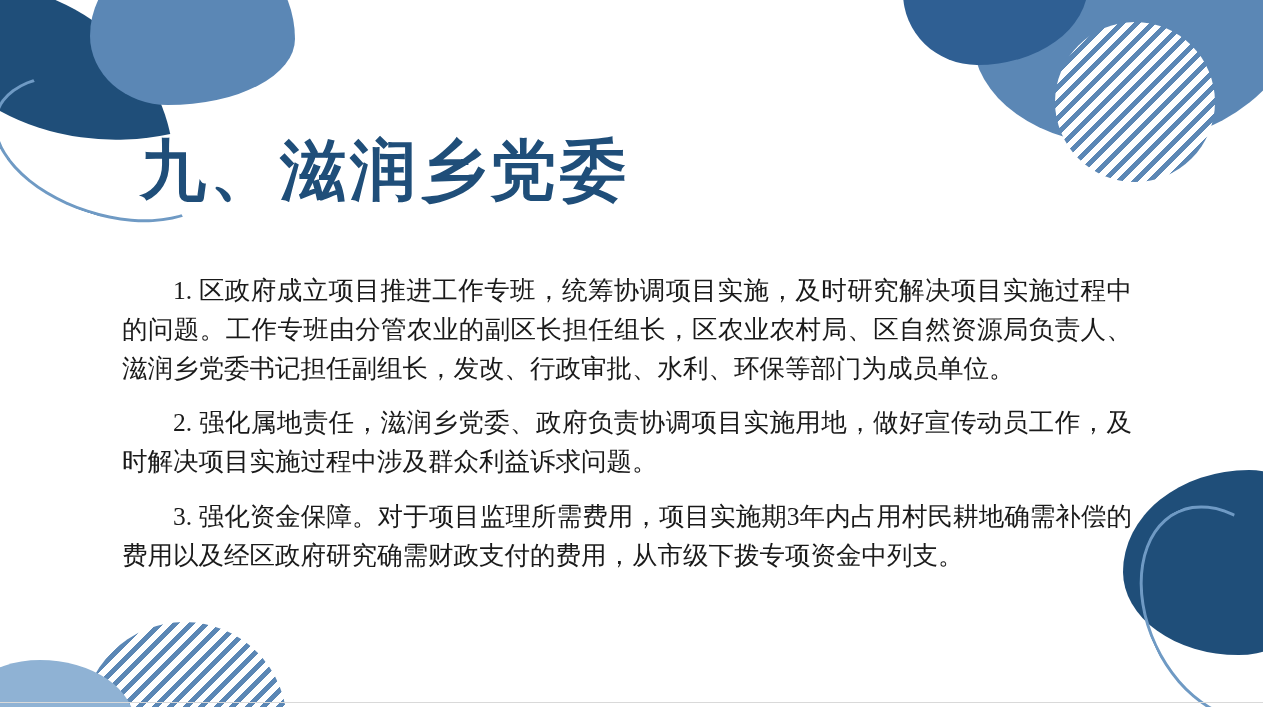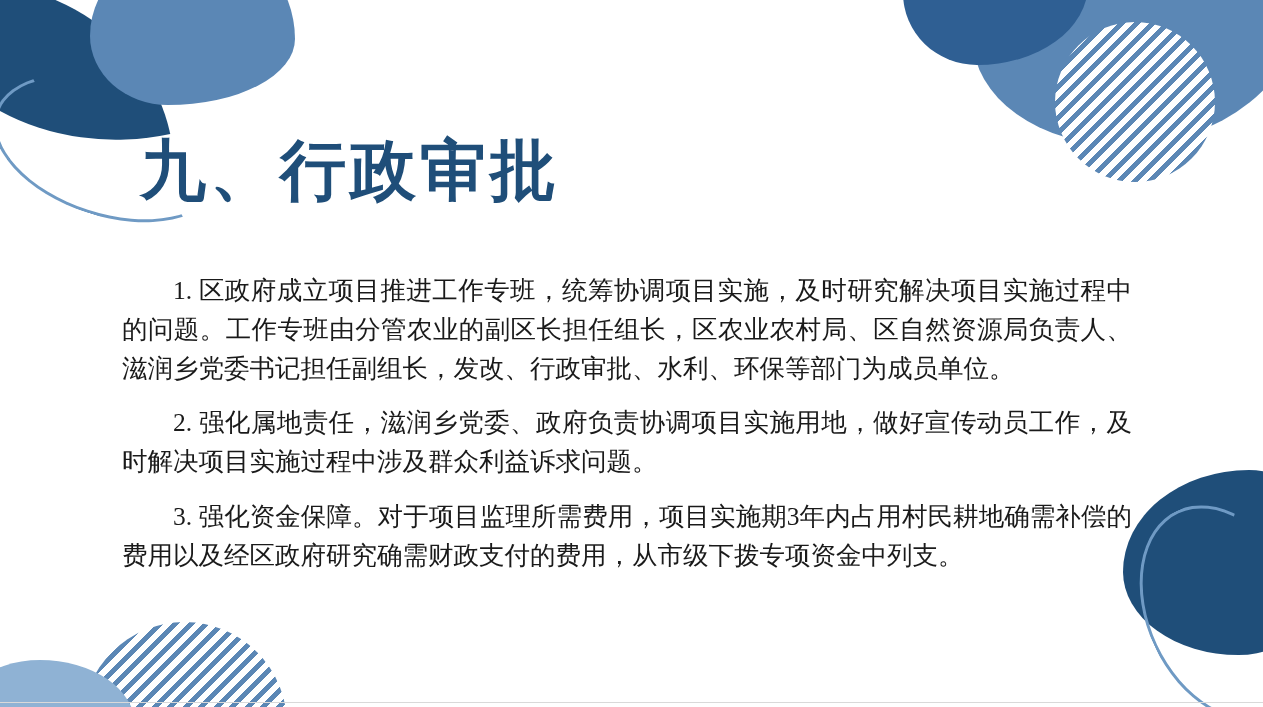--- a/index.html
+++ b/index.html
@@ -188,21 +188,21 @@
   <div class="deco blob-tr"></div>
   <div class="deco blob-tr-dark"></div>
   <div class="deco stripe-circle-tr"></div>
   <div class="deco blob-r-dark"></div>
   <div class="deco curve-r"></div>
   <div class="deco stripe-circle-bl"></div>
   <div class="deco blob-bl"></div>
   <div class="deco bottom-rule"></div>
 
   <div class="content">
-    <div class="slide-title">九、行政审批</div>
+    <div class="slide-title">九、滋润乡党委</div>
 
     <div class="body-block">
       <p class="para">1. 区政府成立项目推进工作专班，统筹协调项目实施，及时研究解决项目实施过程中的问题。工作专班由分管农业的副区长担任组长，区农业农村局、区自然资源局负责人、滋润乡党委书记担任副组长，发改、行政审批、水利、环保等部门为成员单位。</p>
       <p class="para">2. 强化属地责任，滋润乡党委、政府负责协调项目实施用地，做好宣传动员工作，及时解决项目实施过程中涉及群众利益诉求问题。</p>
       <p class="para">3. 强化资金保障。对于项目监理所需费用，项目实施期3年内占用村民耕地确需补偿的费用以及经区政府研究确需财政支付的费用，从市级下拨专项资金中列支。</p>
     </div>
   </div>
 
 </div>
 

